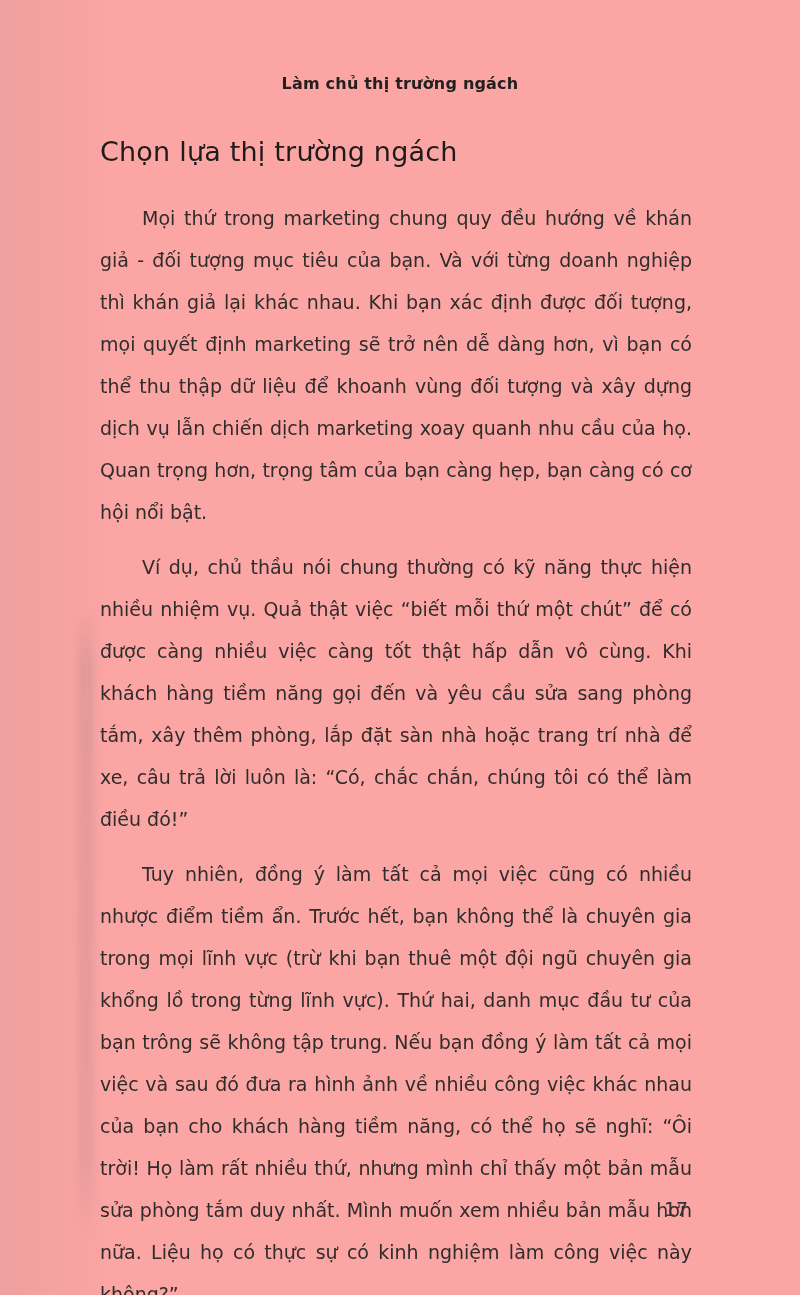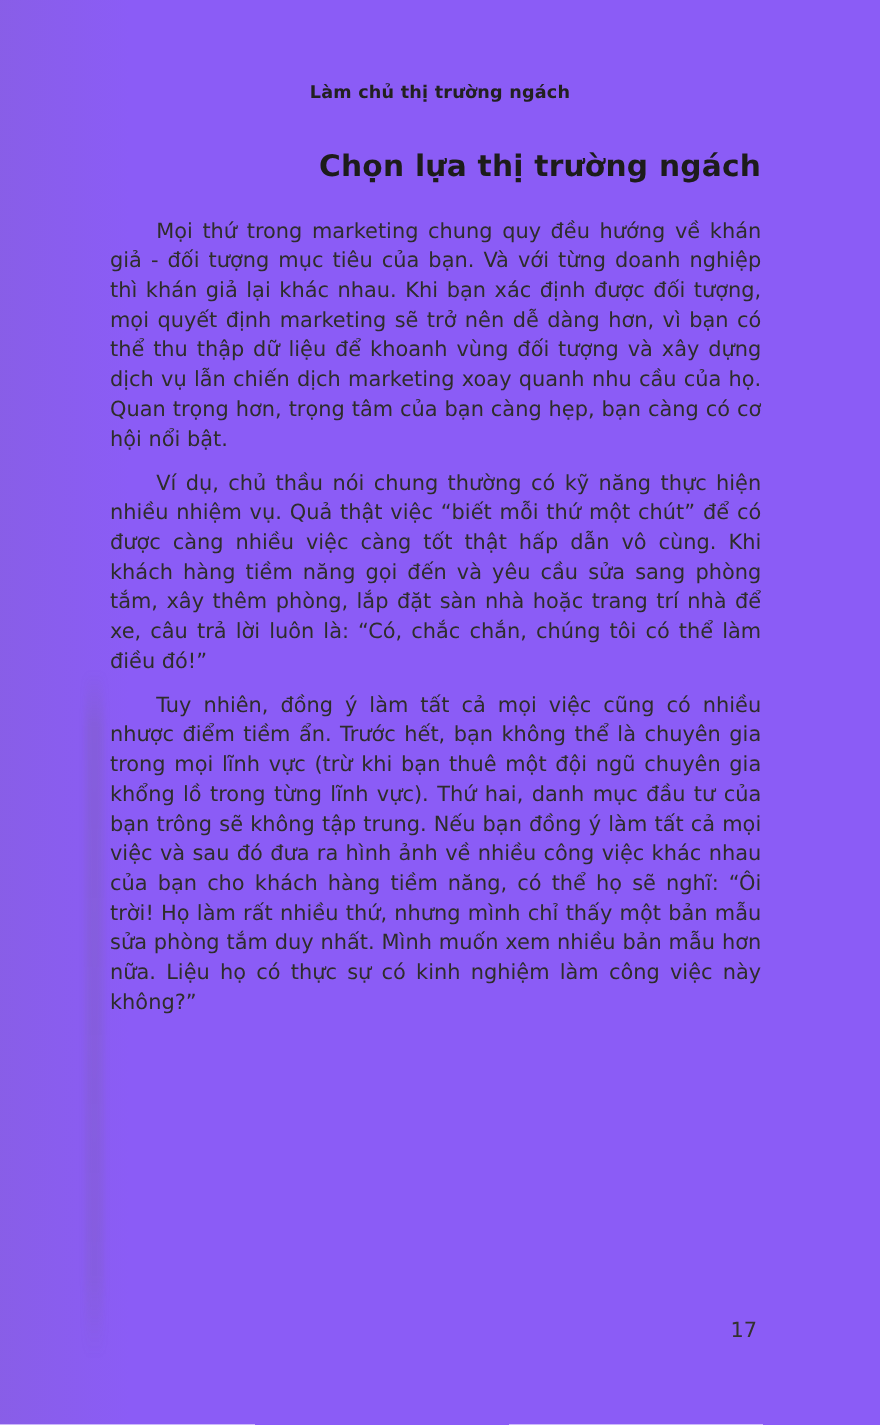--- a/index.html
+++ b/index.html
@@ -4,21 +4,21 @@
 <style>
   html, body {
     margin: 0;
     padding: 0;
     background: #ffffff;
   }
   .page {
     position: relative;
     width: 800px;
     height: 1295px;
-    background: #8b5cf6;
+    background: #fca5a5;
     font-family: "DejaVu Sans", "Liberation Sans", sans-serif;
     color: #2e2d2b;
     overflow: hidden;
   }
   
   .scan-shade-left {
     position: absolute;
     top: 0; left: 0; bottom: 0;
     width: 120px;
     background: linear-gradient(90deg,
@@ -51,29 +51,28 @@
   }
   .content {
     position: absolute;
     top: 136px;
     left: 100px;
     width: 592px;
   }
   .chapter-title {
     margin: 0 0 30px 0;
     font-size: 27px;
-    font-weight: bold;
+    font-weight: normal;
     color: #1d1c1b;
     letter-spacing: 0.2px;
-    text-align: right;
   }
   .body-para {
     margin: 0 0 13px 0;
     font-size: 19px;
-    line-height: 27px;
+    line-height: 42px;
     text-align: justify;
     text-indent: 42px;
     color: #2e2d2b;
   }
   .body-para em {
     font-style: italic;
   }
   .page-number {
     position: absolute;
     top: 1198px;

